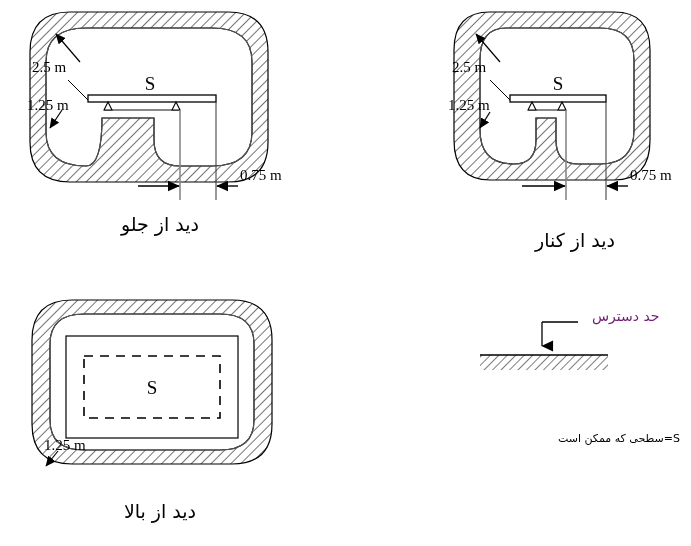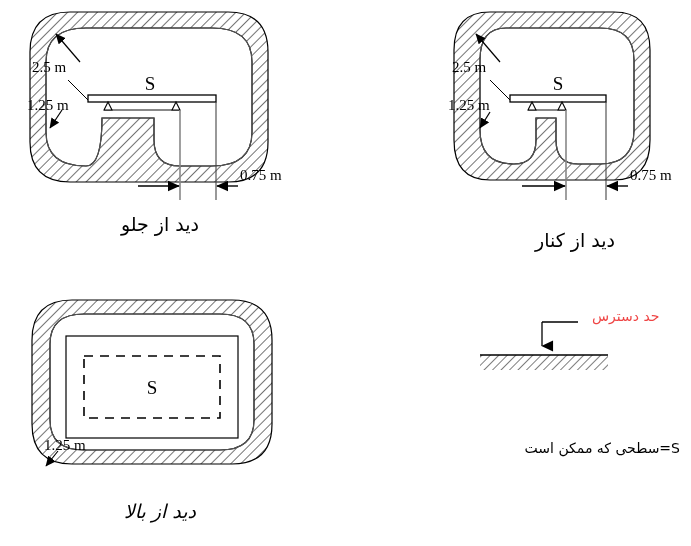--- a/index.html
+++ b/index.html
@@ -33,33 +33,32 @@
     font-size: 19px;
     color: #000000;
     direction: rtl;
     unicode-bidi: embed;
     white-space: nowrap;
     text-align: center;
   }
   .legend-line {
     position: absolute;
     font-family: "DejaVu Sans", "Liberation Sans", sans-serif;
-    font-size: 14px;
+    font-size: 11px;
     color: #000000;
     direction: rtl;
     unicode-bidi: embed;
     white-space: nowrap;
     text-align: right;
-    margin-top: 8px;
   }
   .legend-access {
     position: absolute;
     font-family: "DejaVu Sans", "Liberation Sans", sans-serif;
     font-size: 14px;
-    color: #ef4444;
+    color: #701a75;
     direction: rtl;
     unicode-bidi: embed;
     white-space: nowrap;
   }
 </style>
 </head>
 <body>
 
 <div id="page">
 
@@ -164,21 +163,21 @@
     <rect x="66" y="48" width="172" height="102" fill="#ffffff" stroke="#000000" stroke-width="1.2"></rect>
 
     <rect x="84" y="68" width="136" height="62" fill="none" stroke="#000000" stroke-width="1.6" stroke-dasharray="9,7"></rect>
 
     <text class="s-text" x="152" y="106" text-anchor="middle">S</text>
 
     <line x1="58" y1="163" x2="46" y2="178" stroke="#000000" stroke-width="1.2" marker-end="url(#arrC)"></line>
     <text class="dim-text" x="44" y="162">1.25 m</text>
   </svg>
 
-  <div class="caption" style="left:95px; top:500px; width:130px;font-style:italic;">دید از بالا</div>
+  <div class="caption" style="left:95px; top:500px; width:130px;">دید از بالا</div>
 
   <svg style="position:absolute; left:460px; top:300px;" width="220" height="75" viewBox="0 0 220 75">
     <defs>
       <pattern id="hatchD" width="6" height="6" patternTransform="rotate(45)" patternUnits="userSpaceOnUse">
         <line x1="0" y1="0" x2="0" y2="6" stroke="#000000" stroke-width="1"></line>
       </pattern>
       <marker id="arrD" markerWidth="10" markerHeight="10" refX="5" refY="9" orient="auto">
         <path d="M0.8,0.5 L9.2,0.5 L5,9.5 z" fill="#000000"></path>
       </marker>
     </defs>

